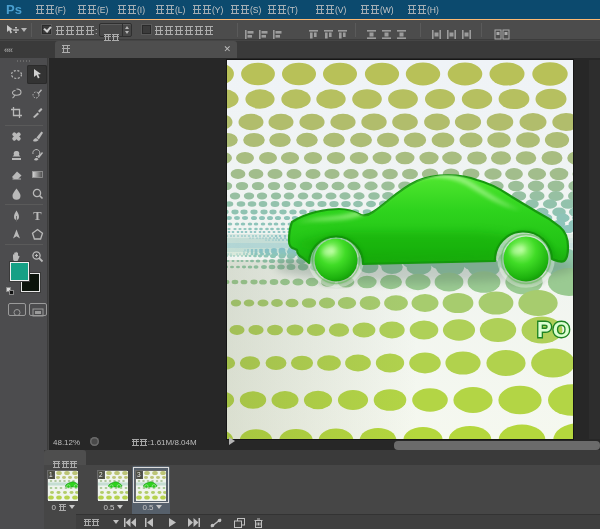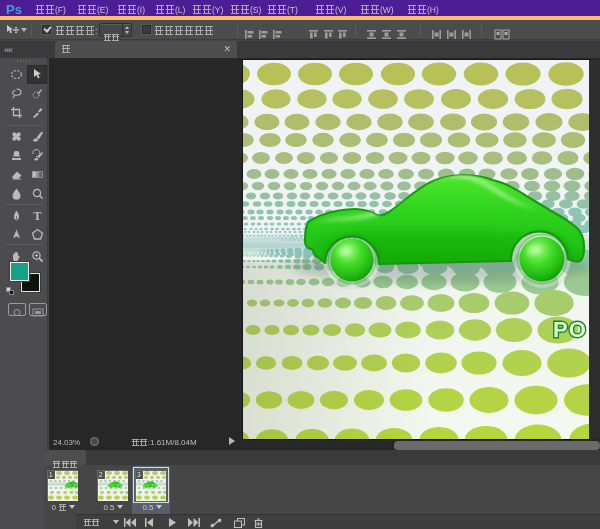--- a/index.html
+++ b/index.html
@@ -12,21 +12,21 @@
   linear-gradient(#c3c3c3,#c3c3c3) 0 0/100% 1px no-repeat,
   linear-gradient(#c3c3c3,#c3c3c3) 0 45%/100% 1px no-repeat,
   linear-gradient(#c3c3c3,#c3c3c3) 0 100%/100% 1px no-repeat,
   linear-gradient(#c3c3c3,#c3c3c3) 20% 0/1px 100% no-repeat,
   linear-gradient(#c3c3c3,#c3c3c3) 75% 0/1px 100% no-repeat;
  opacity:.82}
 .cj.dim{opacity:.8}
 .cj.s8{width:8px;height:8px}
 .cj.s7{width:7px;height:7.5px}
 
-#menubar{position:absolute;left:0;top:0;width:600px;height:20px;background:#4c1d95;border-bottom:4px solid #fdba74}
+#menubar{position:absolute;left:0;top:0;width:600px;height:20px;background:#0c4a6e;border-bottom:1px solid #fdba74}
 .mi{position:absolute;top:5px;font-size:9px;color:#c6c6c6}
 .mi .lat{font-size:8.5px;letter-spacing:0;color:#c6c6c6;vertical-align:0px}
 #pslogo{position:absolute;left:6px;top:2px;font-size:13px;font-weight:bold;color:#4a9fd0;letter-spacing:0px}
 
 #optbar{position:absolute;left:0;top:20px;width:600px;height:20px;background:#4c4c4c;border-bottom:1px solid #3c3c3c}
 .obicon{position:absolute;top:9px}
 .sep{position:absolute;top:3px;width:1px;height:14px;background:#3a3a3a;border-right:1px solid #5a5a5a}
 .cbox{position:absolute;top:5px;width:9px;height:9px;background:#3b3b3b;border:1px solid #2a2a2a;box-shadow:0 0 0 1px #595959}
 .cbox.ck:after{content:"";position:absolute;left:1px;top:0px;width:5px;height:3px;border-left:2px solid #cfcfcf;border-bottom:2px solid #cfcfcf;transform:rotate(-50deg)}
 .oblabel{position:absolute;top:6px;font-size:9px;color:#c6c6c6}
@@ -48,21 +48,21 @@
 .tool.sel{background:#333333;border-radius:2px;box-shadow:inset 0 0 0 1px #2b2b2b;width:20px;height:19px;margin:-1px 0 0 -1px}
 .tsep{position:absolute;left:5px;width:38px;height:1px;background:#404040;border-bottom:1px solid #5a5a5a}
 #fg{position:absolute;left:10px;top:204px;width:19px;height:19px;background:#16a085;border:1px solid #f0f0f0;box-shadow:0 0 0 1px #3a3a3a;z-index:2}
 #bg{position:absolute;left:21px;top:215px;width:19px;height:19px;background:#0b130b;border:1px solid #e8e8e8;box-shadow:0 0 0 1px #3a3a3a;z-index:1}
 #miniswatch{position:absolute;left:6px;top:229px;width:8px;height:8px}
 #miniswatch .a{position:absolute;left:0;top:0;width:5px;height:5px;background:#d8d8d8;border:1px solid #888}
 #miniswatch .b{position:absolute;right:0;bottom:0;width:5px;height:5px;background:#111;border:1px solid #888}
 .pbtn{position:absolute;width:18px;height:13px;border:1px solid #9a9a9a;border-radius:2px}
 
 #workspace{position:absolute;left:49px;top:58px;width:551px;height:394px;background:#272727}
-#canvas{position:absolute;left:194px;top:2px;width:346px;height:379px;outline:1px solid #161616}
+#canvas{position:absolute;left:178px;top:2px;width:346px;height:379px;outline:1px solid #161616}
 #vscroll{position:absolute;left:540px;top:2px;width:11px;height:379px;background:#2d2d2d}
 #hscroll{position:absolute;left:345px;top:383px;width:206px;height:9px;background:#6b6b6b;border-radius:4px}
 #statusbar{position:absolute;left:0px;top:375px;width:194px;height:19px;color:#bdbdbd;font-size:8px}
 #statusbar .pct{position:absolute;left:4px;top:5px}
 #statusbar .doc{position:absolute;left:82px;top:5px}
 #statusbar .ic{position:absolute;left:41px;top:4px;width:9px;height:9px;border-radius:50%;background:#494949;box-shadow:inset 0 0 0 1.5px #6a6a6a}
 #statusbar .arr{position:absolute;left:180px;top:4px;width:0;height:0;border-top:4px solid transparent;border-bottom:4px solid transparent;border-left:6px solid #b5b5b5}
 
 #timeline{position:absolute;left:44px;top:450px;width:556px;height:79px;background:#464646}
 #tlhead{position:absolute;left:0;top:0;width:556px;height:15px;background:#3a3a3a}
@@ -867,21 +867,21 @@
  <circle cx="109" cy="200" r="21.5" fill="url(#ball1)"></circle>
  <circle cx="299" cy="199" r="22.5" fill="url(#ball1)"></circle>
  <ellipse cx="102" cy="191" rx="7" ry="4.5" fill="#d8ffc8" opacity="0.5" transform="rotate(-18 102 191)" filter="url(#blur2)"></ellipse>
  <ellipse cx="291" cy="190" rx="7.5" ry="4.5" fill="#d8ffc8" opacity="0.5" transform="rotate(-18 291 190)" filter="url(#blur2)"></ellipse>
 </g>
 <text x="310" y="277" font-family="Liberation Sans, sans-serif" font-size="22" font-weight="bold" fill="#dcffd2" stroke="#1e8422" stroke-width="2.8" paint-order="stroke" letter-spacing="1">PO</text>
 </svg></div>
    <div id="vscroll"></div>
    <div id="hscroll"></div>
    <div id="statusbar">
-     <span class="pct">24.03%</span>
+     <span class="pct">48.12%</span>
      <span class="ic"></span>
      <span class="doc"><i class="cj s7"></i><i class="cj s7"></i>:1.61M/8.04M</span>
      <span class="arr"></span>
    </div>
  </div>
 
  <div id="toolpanel">
    <div class="grip"></div>
    <div class="tool" style="left:7px;top:8px">
         <svg width="13" height="13" viewBox="0 0 13 13">

